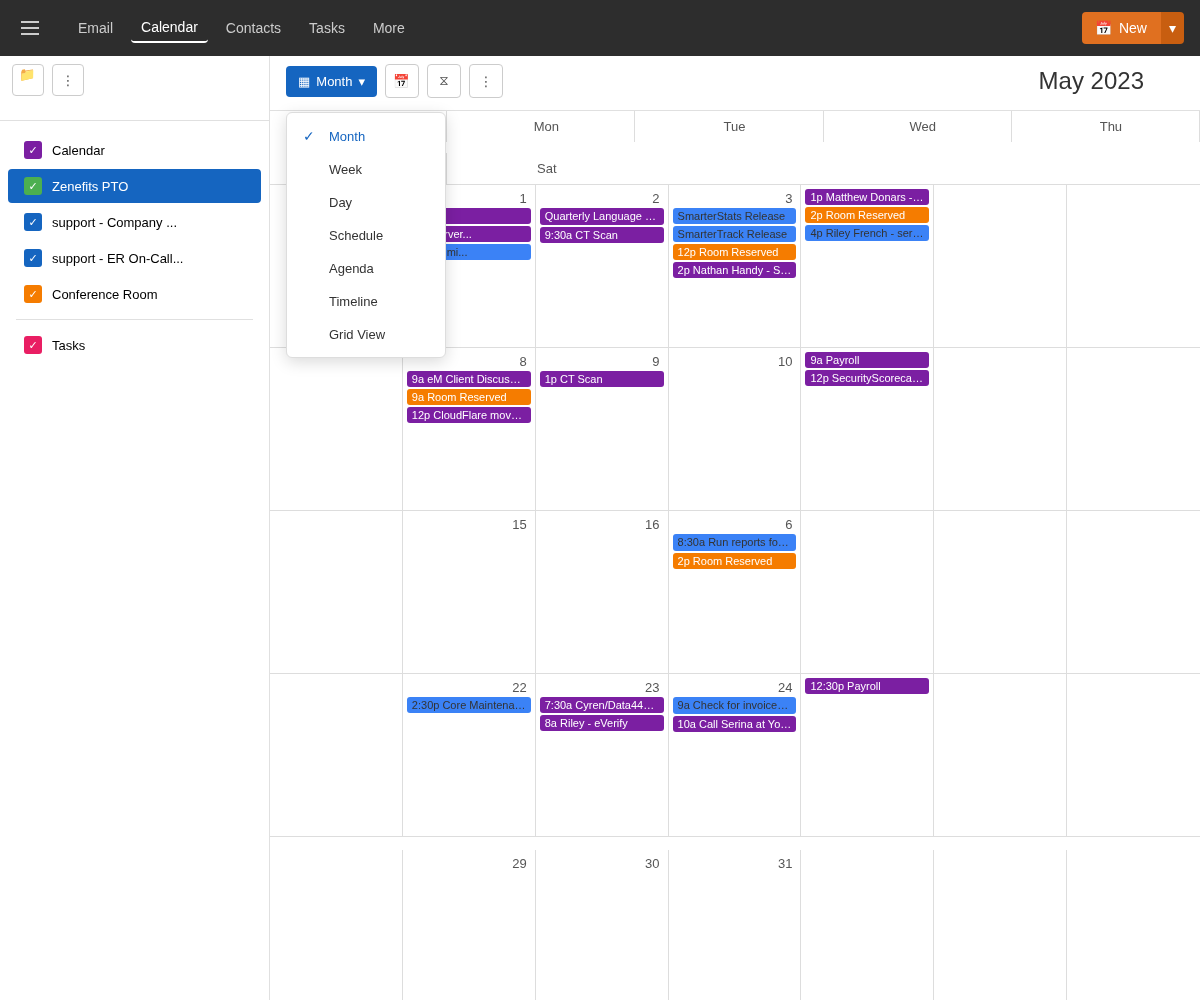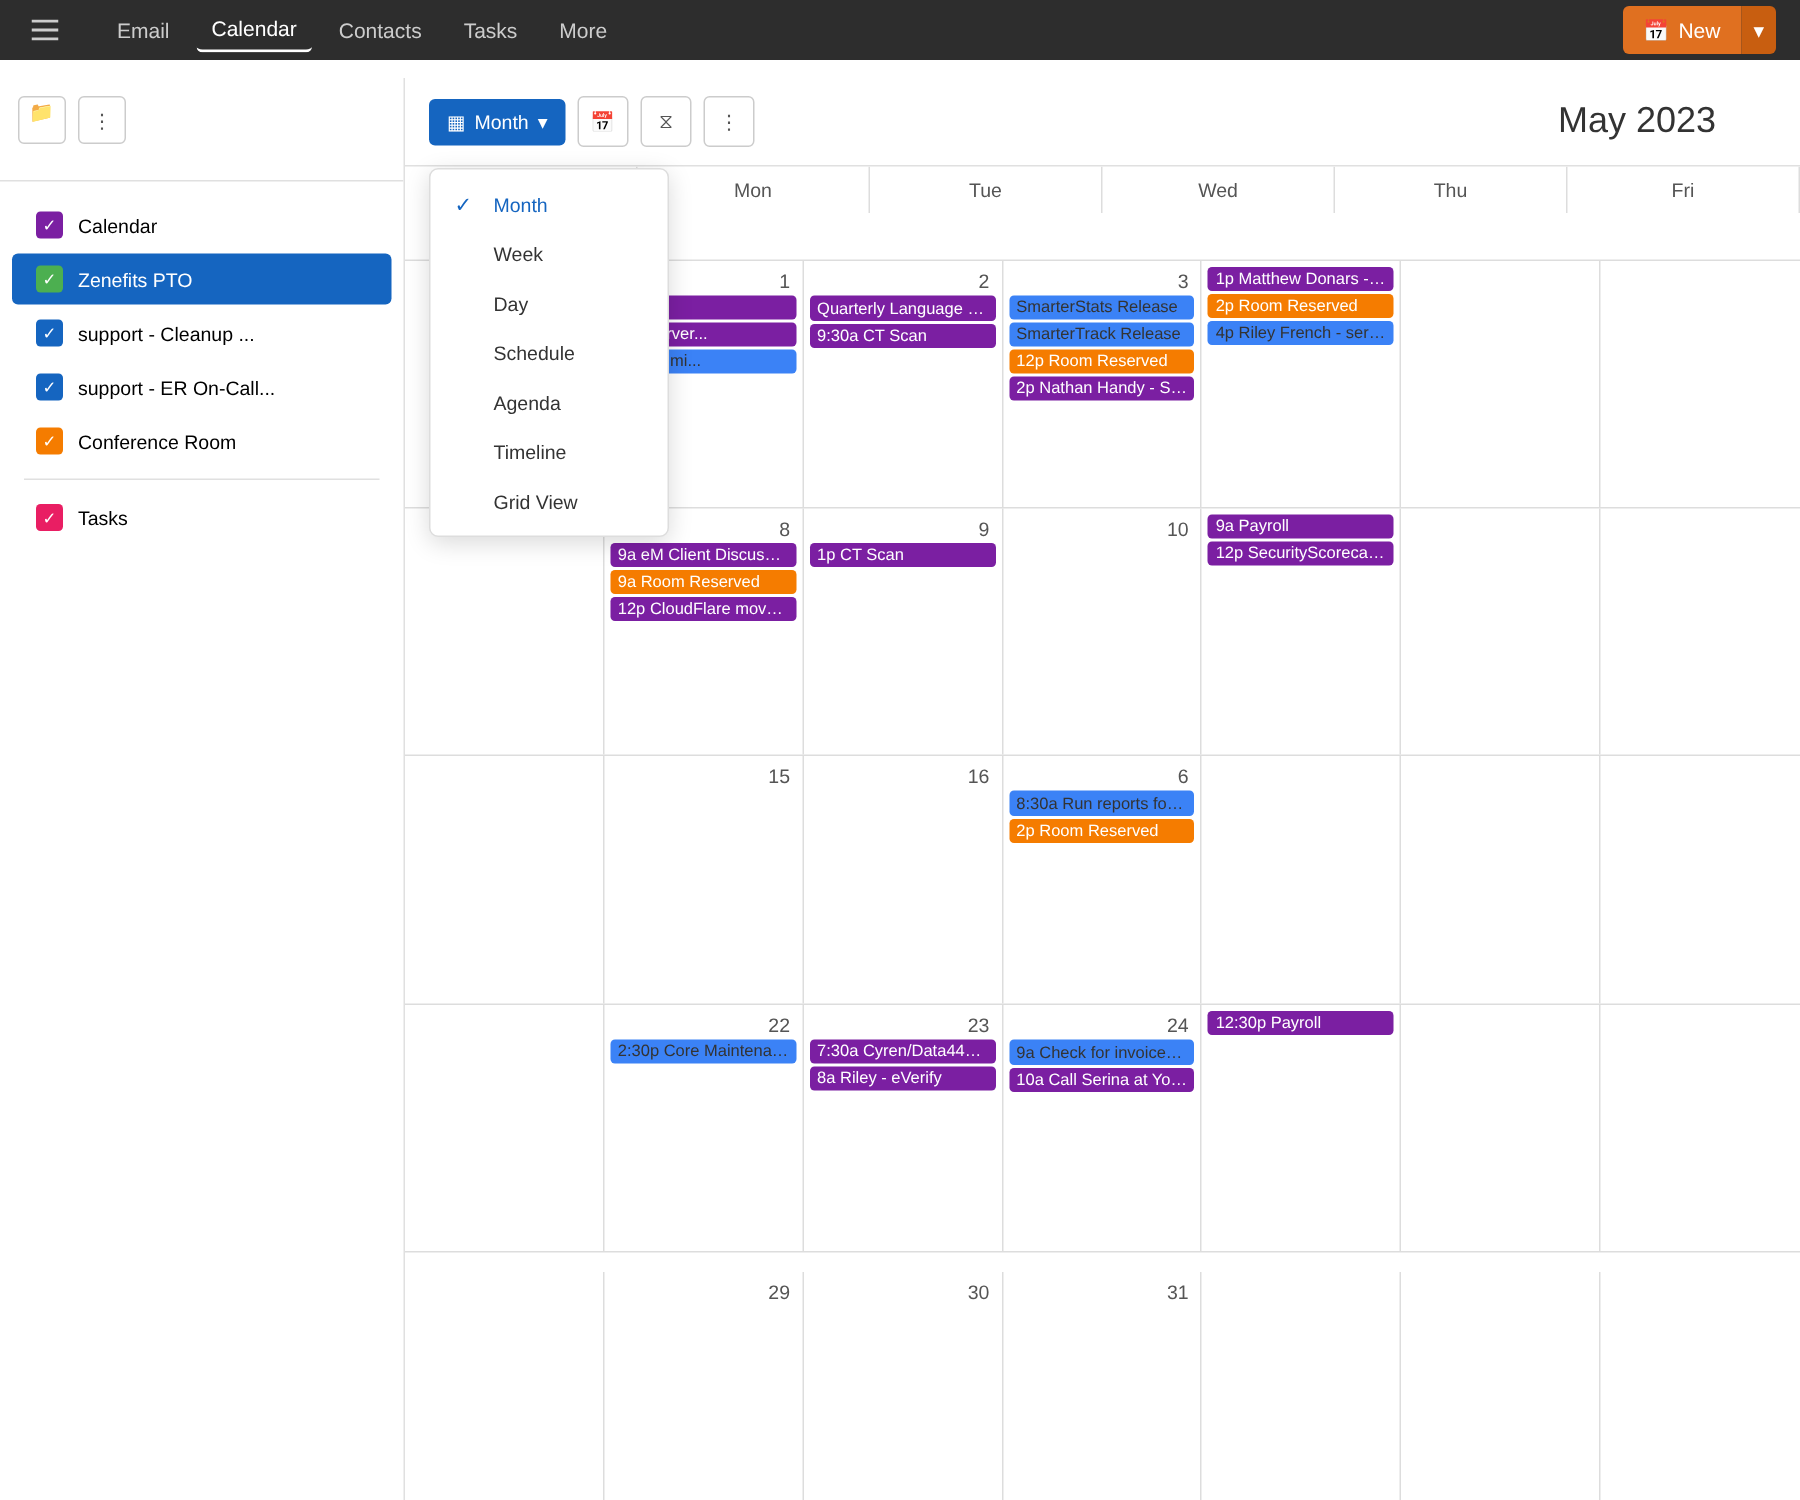--- a/index.html
+++ b/index.html
@@ -1,21 +1,21 @@
 <!DOCTYPE html>
 <html><head>
   <meta charset="utf-8">
   <style>
     * { box-sizing: border-box; margin: 0; padding: 0; }
     body { font-family: -apple-system, BlinkMacSystemFont, 'Segoe UI', sans-serif; font-size: 13px; background: #fff; overflow: hidden; }
 
     
     .top-nav {
       background: #2d2d2d;
-      height: 40px;
+      height: 56px;
       display: flex;
       align-items: center;
       padding: 0 16px;
       gap: 24px;
       position: fixed;
       top: 0; left: 0; right: 0;
       z-index: 100;
     }
     .top-nav .sidebar-toggle {
       background: none; border: none; cursor: pointer;
@@ -107,22 +107,23 @@
 
     
     .cal-grid {
       flex: 1;
       display: flex;
       flex-direction: column;
       overflow: hidden;
     }
     .cal-header-row {
       display: grid;
-      grid-template-columns: repeat(6, 1fr);
+      grid-template-columns: repeat(5, 1fr);
       border-bottom: 1px solid #ddd;
+      gap: 11px;
     }
     .cal-header-cell {
       text-align: center; padding: 8px 0; font-size: 13px; font-weight: 500;
       color: #555; border-right: 1px solid #ddd;
     }
     .cal-header-cell:last-child { border-right: none; }
     .cal-body {
       flex: 1;
       display: grid;
       grid-template-rows: repeat(5, 1fr);
@@ -216,21 +217,21 @@
     <div class="cal-item active">
       <div class="cal-icon" style="background:#4caf50;">
         <span style="color:#fff;font-size:11px;">✓</span>
       </div>
       <span class="cal-label">Zenefits PTO</span>
     </div>
     <div class="cal-item">
       <div class="cal-icon" style="background:#1565c0;">
         <span style="color:#fff;font-size:11px;">✓</span>
       </div>
-      <span class="cal-label">support - Cleanup ...</span>
+      <span class="cal-label">support - Company ...</span>
     </div>
     <div class="cal-item">
       <div class="cal-icon" style="background:#1565c0;">
         <span style="color:#fff;font-size:11px;">✓</span>
       </div>
       <span class="cal-label">support - ER On-Call...</span>
     </div>
     <div class="cal-item">
       <div class="cal-icon" style="background:#f57c00;">
         <span style="color:#fff;font-size:11px;">✓</span>

